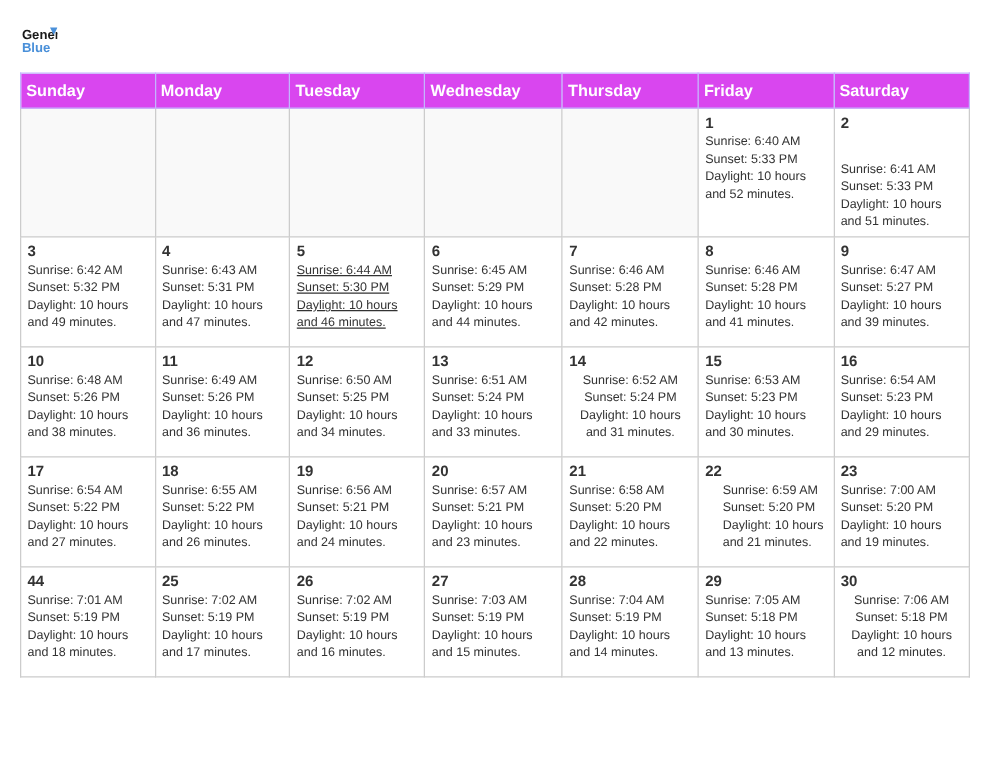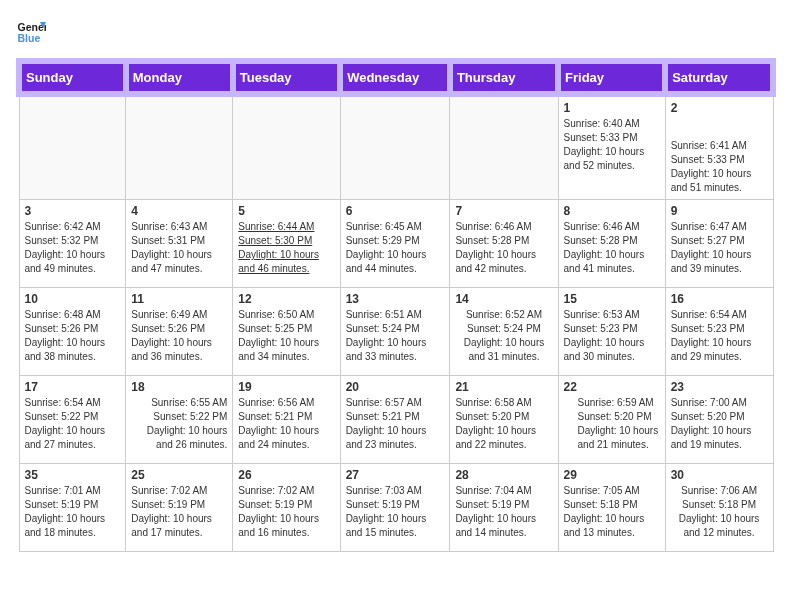--- a/index.html
+++ b/index.html
@@ -36,27 +36,27 @@
     .location {
       font-size: 15px;
       color: #333;
     }
     .calendar {
       width: 100%;
       border-collapse: collapse;
       border: 1px solid #ccc;
     }
     .calendar th {
-      background-color: #6d28d9;
+      background-color: #d946ef;
       color: #fff;
       font-size: 13px;
       font-weight: bold;
       padding: 6px 4px;
       text-align: left;
-      border: 6px solid #c4b5fd;
+      border: 1px solid #c4b5fd;
     }
     .calendar td {
       vertical-align: top;
       padding: 4px 5px;
       border: 1px solid #ccc;
       font-size: 10px;
       color: #333;
       width: 113px;
       min-height: 80px;
       background: #fff;
@@ -239,21 +239,21 @@
       <tr class="week-row">
         <td>
           <span class="day-num">17</span>
           <div class="day-info" style="white-space: pre-line;">Sunrise: 6:54 AM
 Sunset: 5:22 PM
 Daylight: 10 hours
 and 27 minutes.</div>
         </td>
         <td>
           <span class="day-num">18</span>
-          <div class="day-info" style="white-space: pre-line; text-align: right;">Sunrise: 6:55 AM
+          <div class="day-info" style="white-space: pre-line;">Sunrise: 6:55 AM
 Sunset: 5:22 PM
 Daylight: 10 hours
 and 26 minutes.</div>
         </td>
         <td>
           <span class="day-num">19</span>
           <div class="day-info" style="white-space: pre-line;">Sunrise: 6:56 AM
 Sunset: 5:21 PM
 Daylight: 10 hours
 and 24 minutes.</div>
@@ -282,21 +282,21 @@
         <td>
           <span class="day-num">23</span>
           <div class="day-info" style="white-space: pre-line;">Sunrise: 7:00 AM
 Sunset: 5:20 PM
 Daylight: 10 hours
 and 19 minutes.</div>
         </td>
       </tr>
       <tr class="week-row">
         <td>
-          <span class="day-num">35</span>
+          <span class="day-num">44</span>
           <div class="day-info" style="white-space: pre-line;">Sunrise: 7:01 AM
 Sunset: 5:19 PM
 Daylight: 10 hours
 and 18 minutes.</div>
         </td>
         <td>
           <span class="day-num">25</span>
           <div class="day-info" style="white-space: pre-line;">Sunrise: 7:02 AM
 Sunset: 5:19 PM
 Daylight: 10 hours

